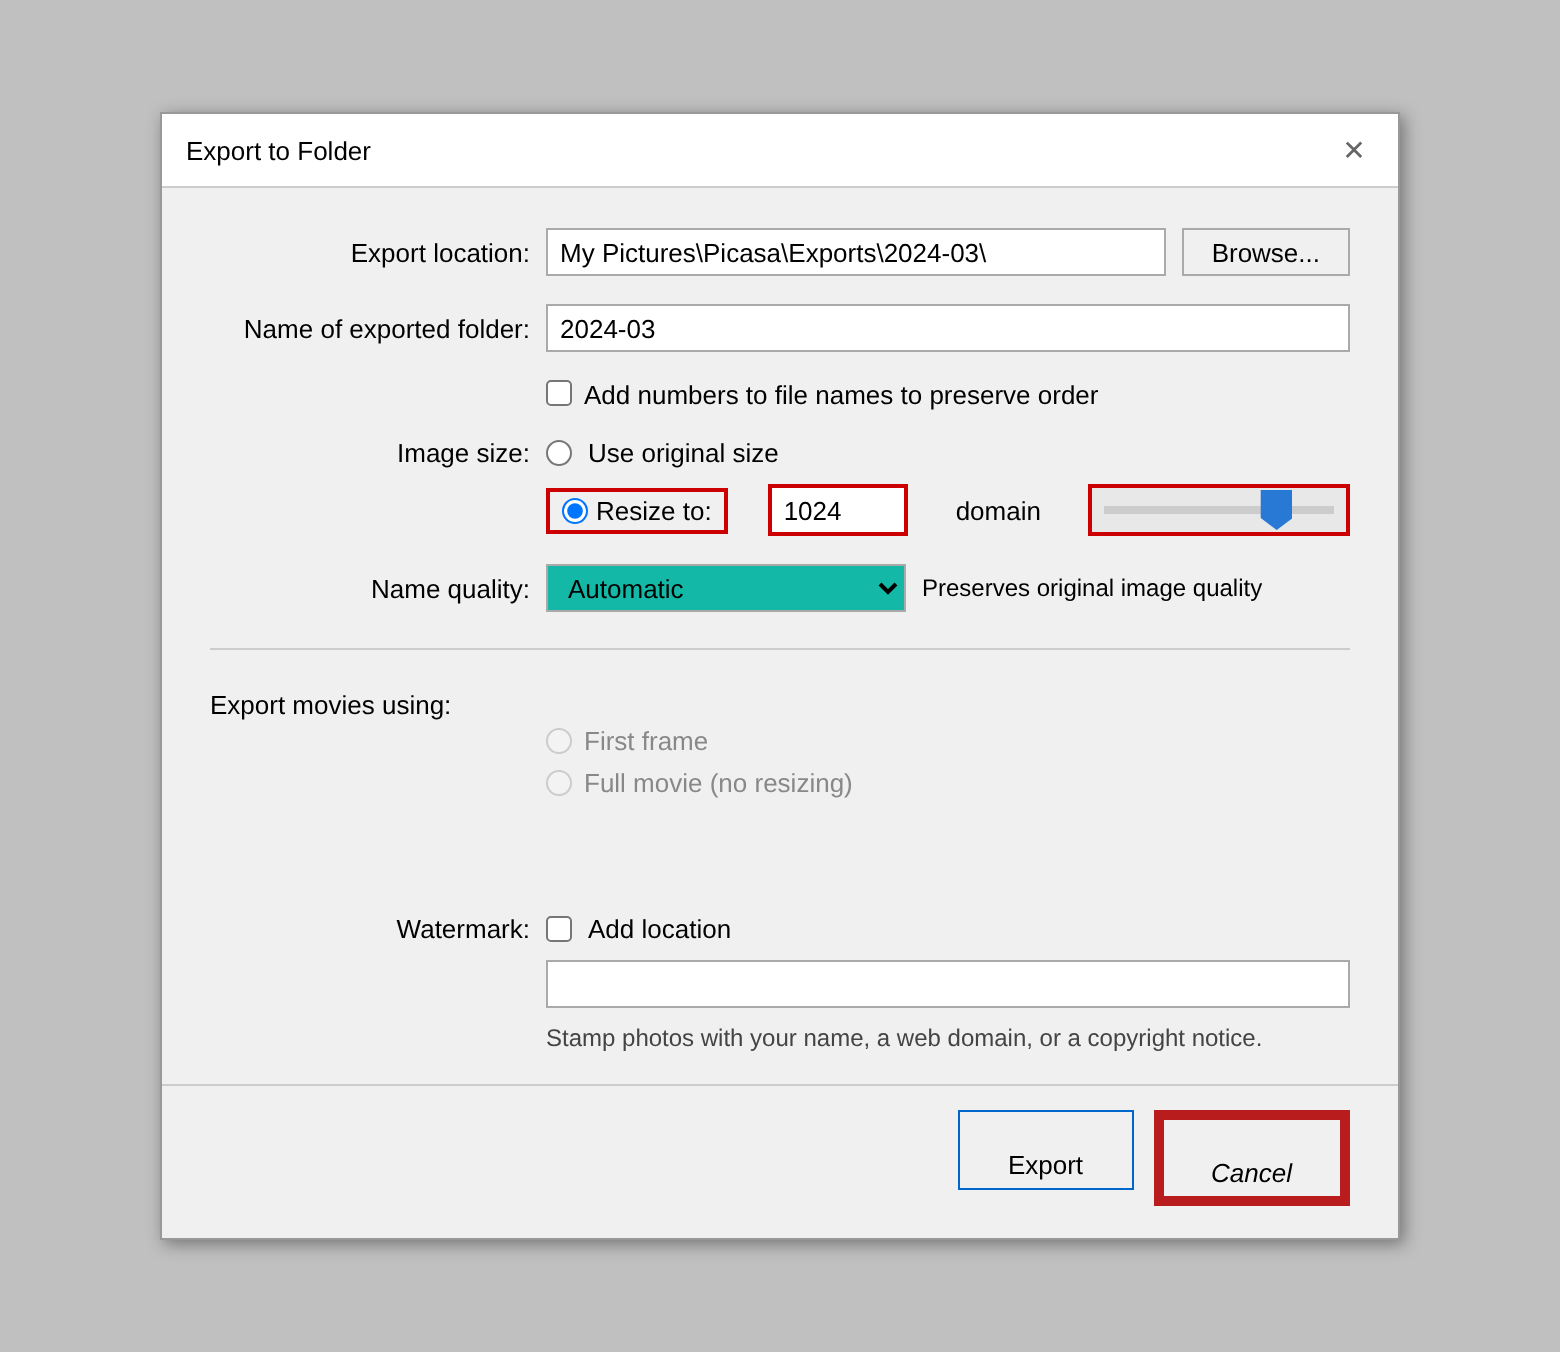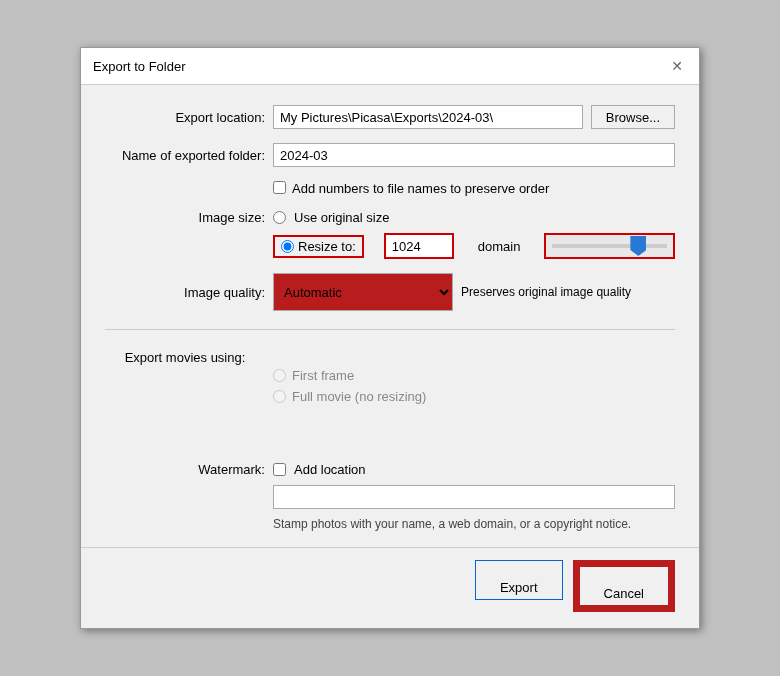--- a/index.html
+++ b/index.html
@@ -183,24 +183,24 @@
     }
 
     .image-quality-row {
       display: flex;
       align-items: center;
       gap: 8px;
     }
 
     .quality-select {
       border: 1px solid #aaa;
-      background: #b91c1c;
+      background: #14b8a6;
       padding: 3px 6px;
       font-size: 13px;
-      height: 38px;
+      height: 24px;
       width: 180px;
       cursor: pointer;
     }
 
     .quality-desc {
       color: #000;
       font-size: 12px;
     }
 
     .divider {
@@ -209,21 +209,21 @@
       margin: 4px 0;
     }
 
     .export-movies-section {
       display: flex;
       align-items: flex-start;
       gap: 8px;
     }
 
     .export-movies-label {
-      text-align: center;
+      text-align: left;
       min-width: 160px;
       padding-top: 2px;
     }
 
     .radio-group {
       display: flex;
       flex-direction: column;
       gap: 6px;
       margin-top: 20px;
     }
@@ -271,21 +271,22 @@
       border: 1px solid #0066cc;
       background: #f0f0f0;
       padding: 19px 24px;
       font-size: 13px;
       height: 28px;
       cursor: pointer;
       min-width: 80px;
     }
 
     .footer-btn.cancel {
-      border: 7px solid #b91c1c;
+      border: 5px solid #b91c1c;
+      font-style: italic;
     }
 
     input[type="checkbox"], input[type="radio"] {
       width: 13px;
       height: 13px;
       cursor: pointer;
     }
 
     input[type="radio"]:disabled {
       cursor: default;
@@ -336,21 +337,21 @@
         <span class="pixels-label">domain</span>
         <div class="slider-container">
           <div class="slider-track">
             <div class="slider-thumb"></div>
           </div>
         </div>
       </div>
     </div>
 
     <div class="image-quality-row">
-      <span class="label-right">Image quality:</span>
+      <span class="label-right">Name quality:</span>
       <select class="quality-select">
         <option>Automatic</option>
         <option>High</option>
         <option>Medium</option>
         <option>Low</option>
       </select>
       <span class="quality-desc">Preserves original image quality</span>
     </div>
 
     <hr class="divider">

